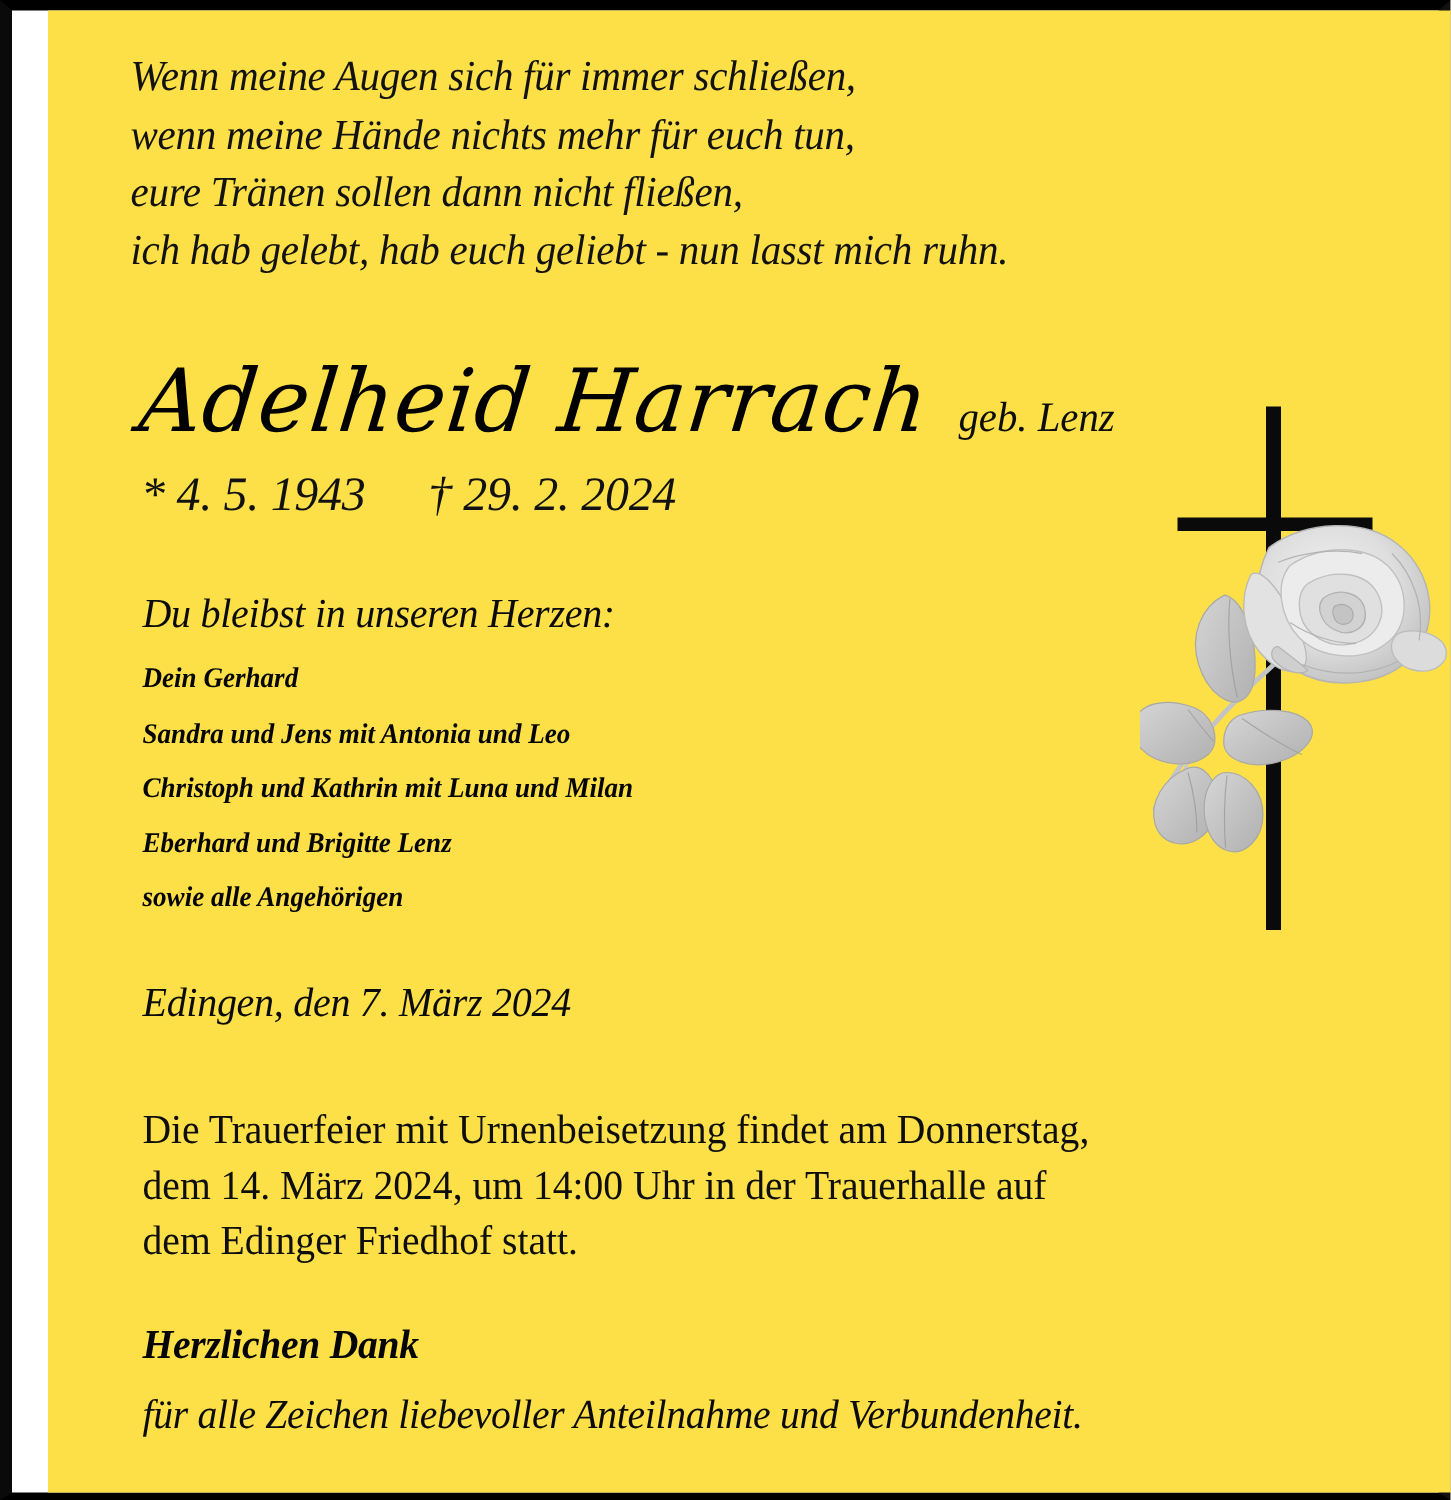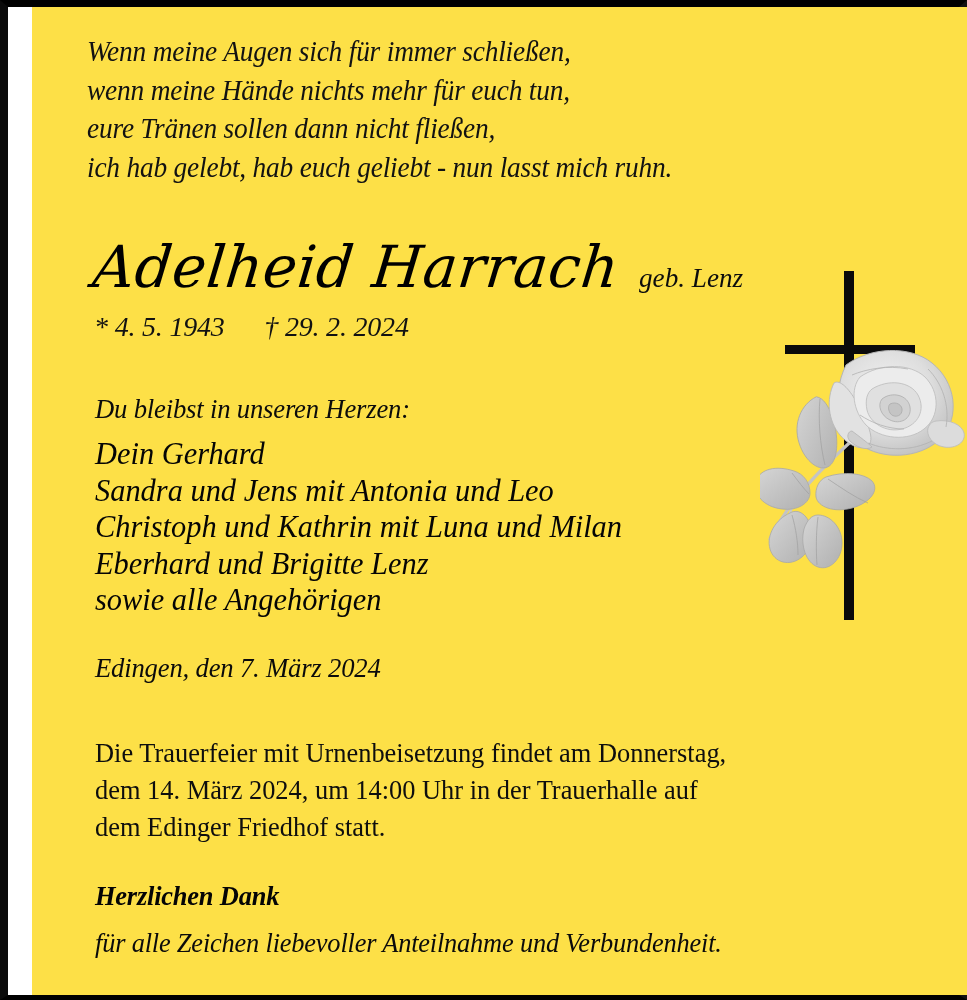--- a/index.html
+++ b/index.html
@@ -88,45 +88,45 @@
     color: #0d0d0d;
     margin-left: 18px;
     transform: scaleX(0.97);
     transform-origin: left bottom;
   }
 
   
   #dates {
     left: 62px;
     top: 304px;
-    font-size: 28px;
+    font-size: 32px;
     color: #121212;
   }
   #dates .sym { font-style: italic; }
   #dates .gap { display: inline-block; width: 26px; }
 
   
   #hearts-intro {
     left: 63px;
     top: 386px;
     font-size: 27.5px;
     font-weight: 400;
     transform: scaleX(0.97);
     transform-origin: left top;
   }
 
   
   #family {
     position: absolute;
     left: 63px;
     top: 428px;
-    font-size: 32px;
+    font-size: 19px;
     line-height: 36.5px;
     font-style: italic;
-    font-weight: 400;
+    font-weight: 700;
     color: #050505;
   }
   #family .fline {
     white-space: nowrap;
     transform: scaleX(0.95);
     transform-origin: left center;
   }
 
   
   #place-line {

